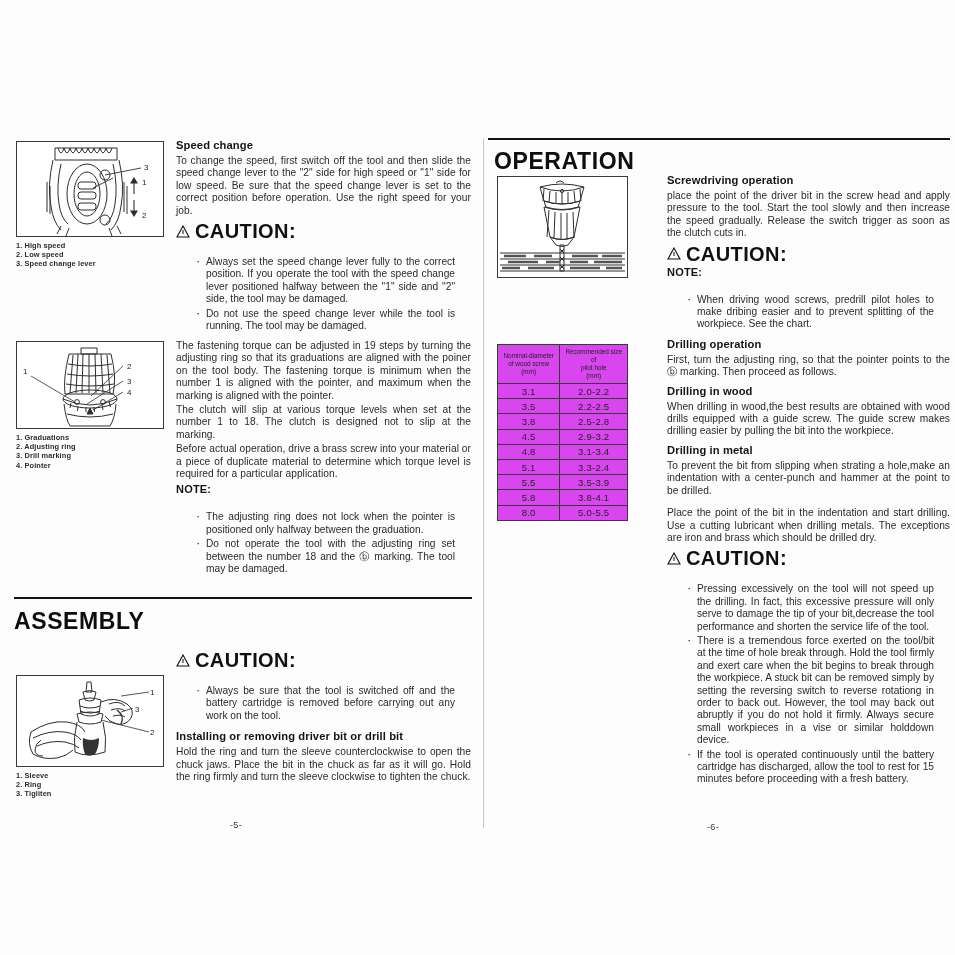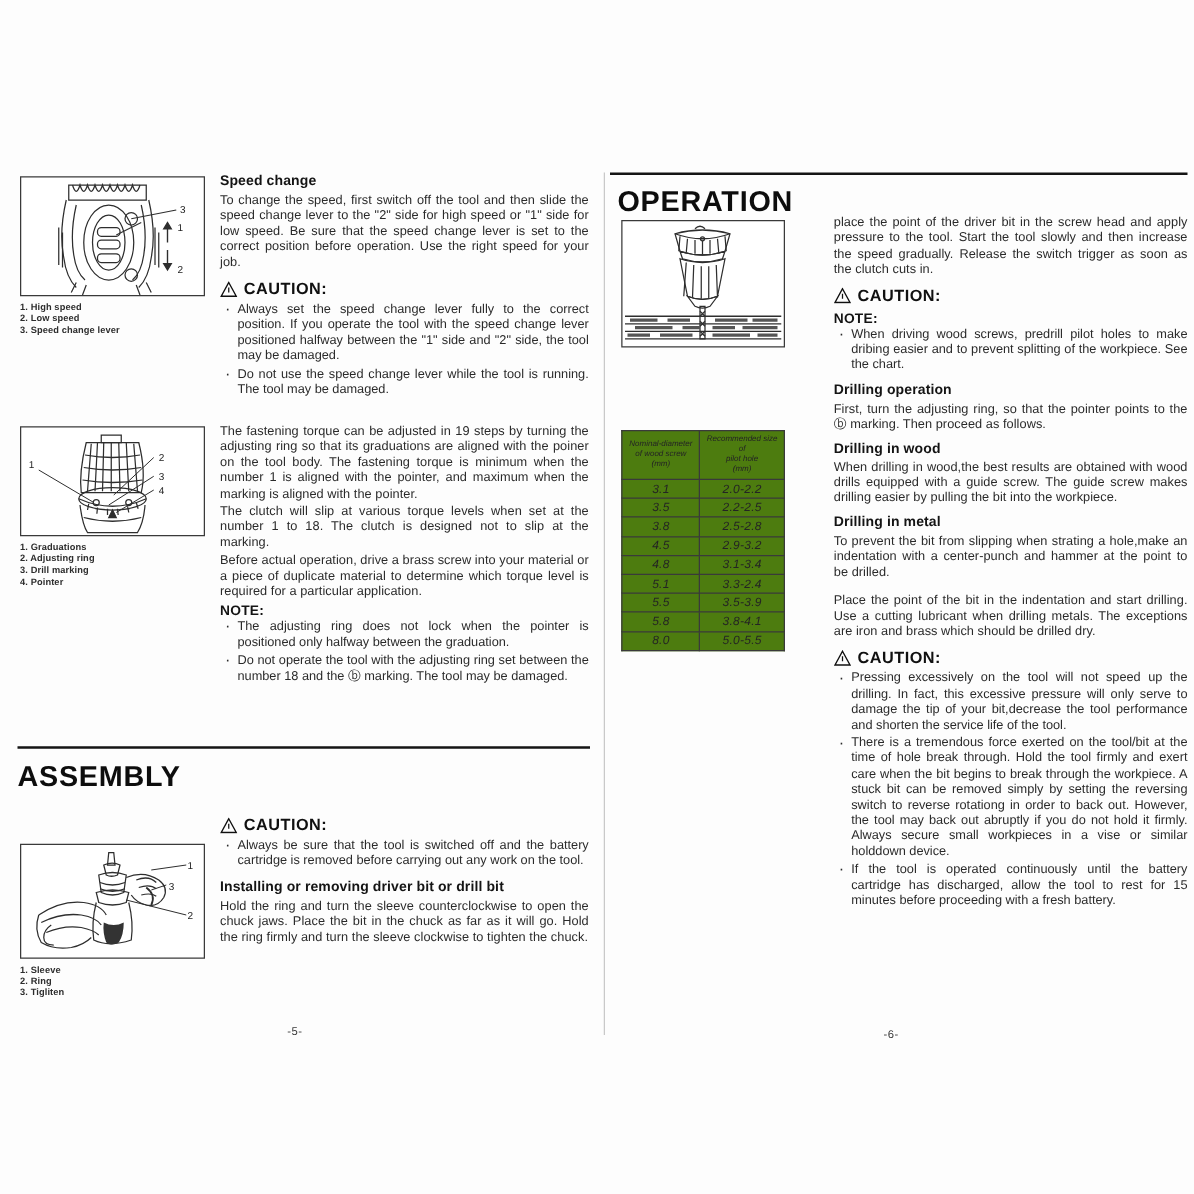--- a/index.html
+++ b/index.html
@@ -45,40 +45,40 @@
     height: 2.4px;
     background: #151515;
     width: 100%;
   }
   .vrule {
     position: absolute;
     width: 1px;
     background: #c9c9c9;
   }
   .caution-head {
-    font-size: 13px;
+    font-size: 20px;
     font-weight: bold;
     letter-spacing: 0.4px;
     color: #101010;
     display: flex;
     align-items: center;
     gap: 5px;
     line-height: 18px;
     margin: 3px 0 2px 0;
   }
   .warn-tri { display: inline-block; width: 14px; height: 13px; }
   .note-head {
     font-size: 11px;
     font-weight: bold;
     color: #141414;
     margin: 3px 0 1px 0;
     letter-spacing: 0.2px;
   }
   ul.bullets {
-    margin: 0; padding: 0; list-style: none;
+    margin: 16px; padding: 0; list-style: none;
   }
   ul.bullets > li {
     position: relative;
     padding-left: 14px;
     margin-bottom: 2px;
     font-size: 10.2px;
     line-height: 12.4px;
     text-align: justify;
     color: #2a2a2a;
   }
@@ -102,23 +102,22 @@
     line-height: 9.2px;
     font-weight: bold;
     color: #2d2d2d;
     margin-top: 4px;
     letter-spacing: 0.1px;
   }
   
   table.screw-table {
     border-collapse: collapse;
     border: 1.4px solid #262626;
-    background: #4d7c0f;
+    background: #d946ef;
     width: 100%;
-    font-style: italic;
   }
   table.screw-table td, table.screw-table th {
     border: 1px solid #3a3a3a;
     text-align: center;
     color: #242424;
   }
   table.screw-table th {
     font-size: 6.4px;
     font-weight: normal;
     line-height: 8px;
@@ -436,20 +435,21 @@
             <td>8.0</td>
             <td>5.0-5.5</td>
           </tr>
         </tbody>
       </table>
     </div>
 
     <div style="position:absolute; left:184px; top:173px; width:283px;">
 
       <div>
+        <div class="sec-head">Screwdriving operation</div>
         <p class="body-text">place the point of the driver bit in the screw head and apply pressure to the tool.  Start the tool slowly and then increase the speed gradually.  Release the switch trigger as soon as the clutch cuts in.</p>
         <div class="caution-head">
           <svg class="warn-tri" viewBox="0 0 14 13">
             <path d="M7 1 L13 12 L1 12 Z" fill="none" stroke="#101010" stroke-width="1.1"></path>
             <path d="M7 5 L7 9" stroke="#101010" stroke-width="1"></path>
           </svg>
           <span>CAUTION:</span>
         </div>
         <div class="note-head">NOTE:</div>
         <ul class="bullets" style="margin-bottom:6px;">

